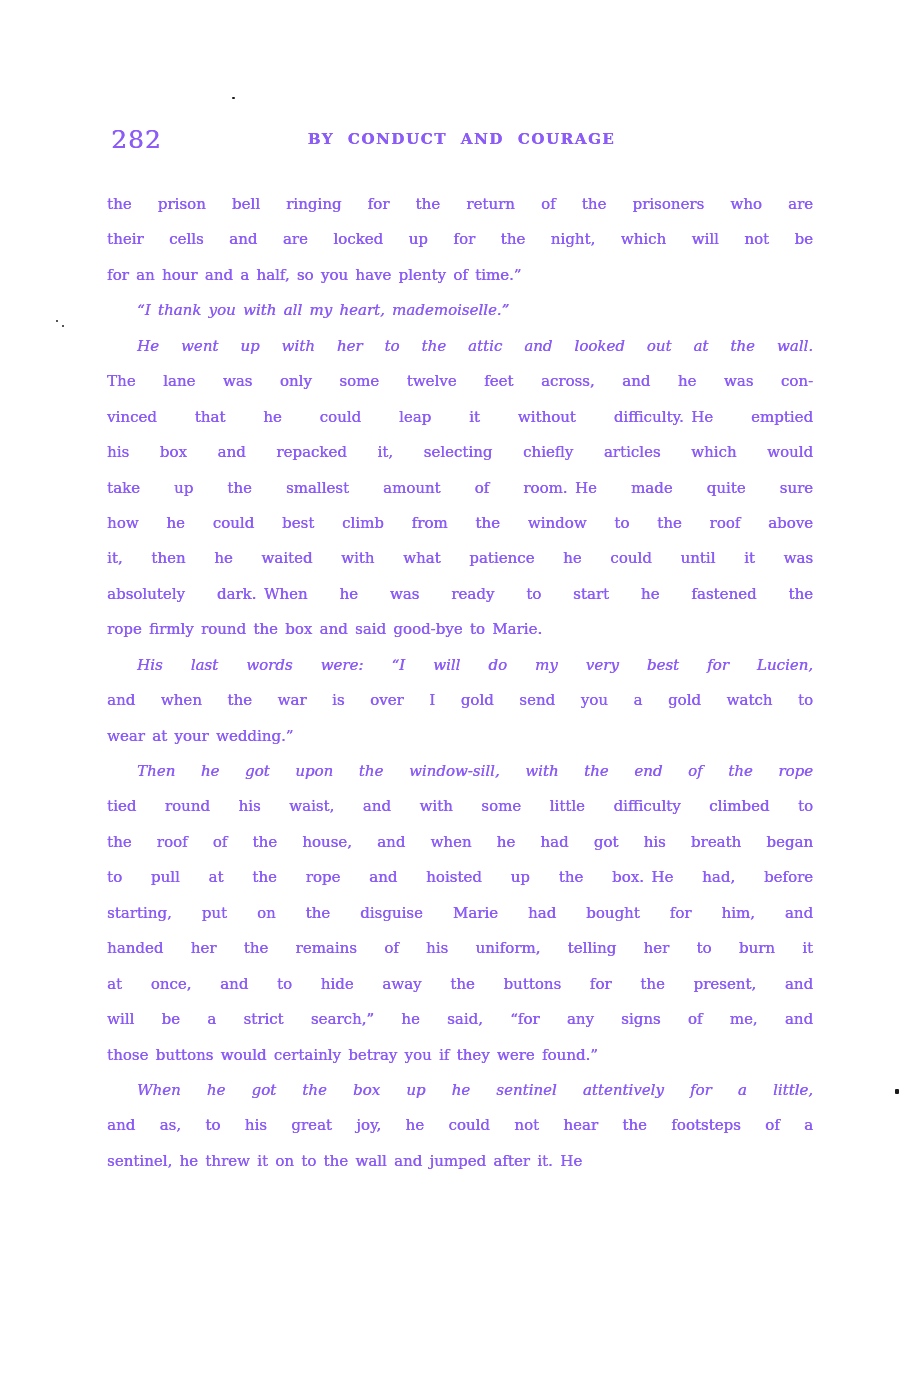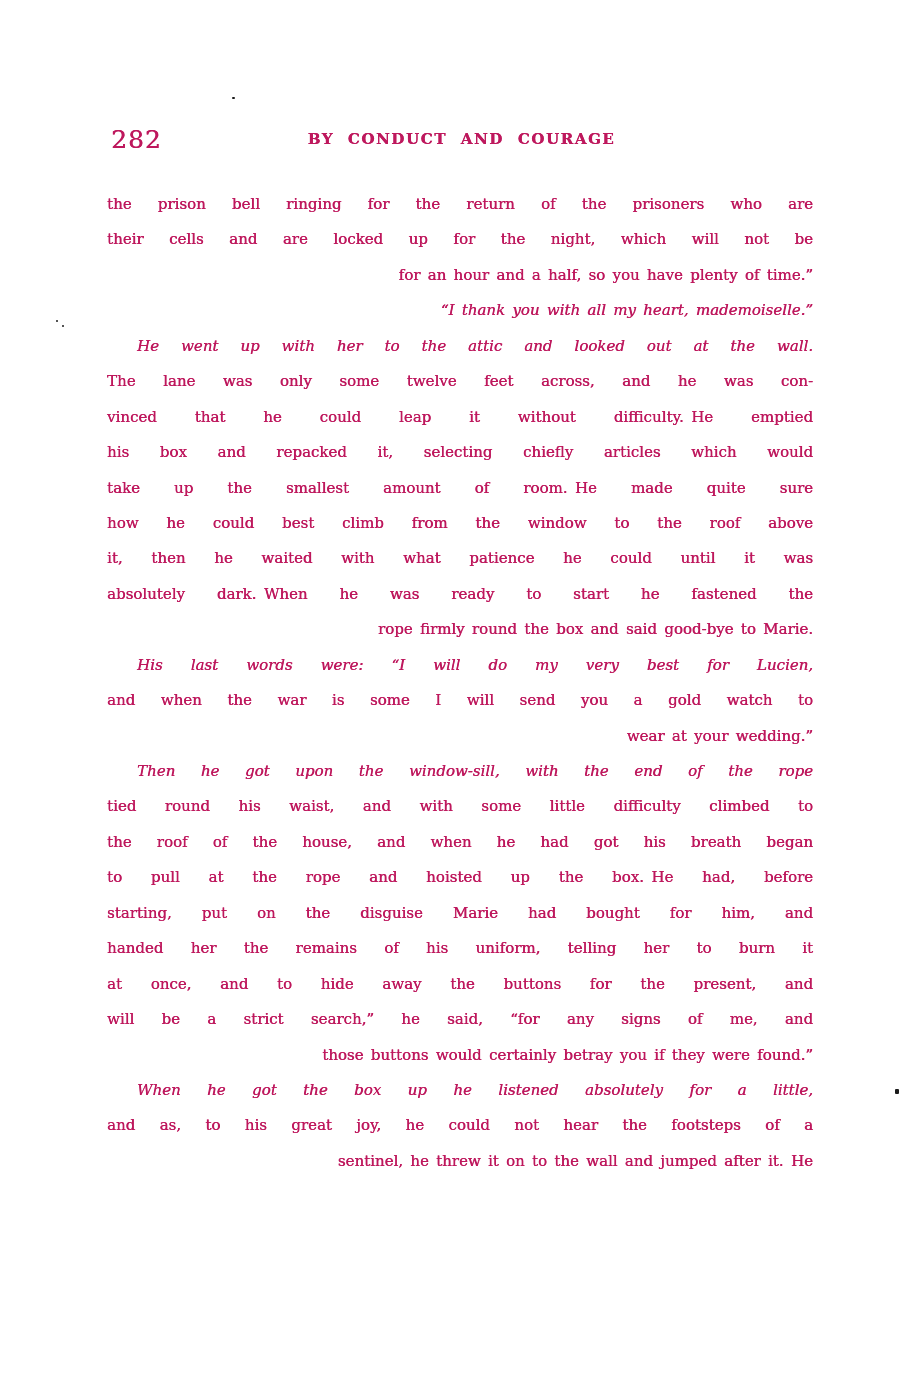--- a/index.html
+++ b/index.html
@@ -7,21 +7,21 @@
     padding: 0;
     background: #ffffff;
   }
   .page {
     position: relative;
     width: 923px;
     height: 1381px;
     background: #ffffff;
     overflow: hidden;
     font-family: "DejaVu Serif", serif;
-    color: #be185d;
+    color: #8b5cf6;
   }
   
   .running-head {
     position: absolute;
     top: 0;
     left: 0;
     width: 100%;
     height: 160px;
   }
   .pagenum {
@@ -60,21 +60,21 @@
   .line {
     height: 35.45px;
     overflow: visible;
     white-space: normal;
   }
   .line.fill {
     text-align: justify;
     text-align-last: justify;
   }
   .line.last {
-    text-align: right;
+    text-align: left;
     word-spacing: 2.5px;
   }
   .line.indent { text-indent: 30px; font-style: italic; }
   
   .speck {
     position: absolute;
     background: #1b1b1b;
     border-radius: 1px;
   }
   .speck-a { left: 232px; top: 97px;  width: 3px; height: 2px; }
@@ -107,36 +107,36 @@
         <div class="line fill">vinced that he could leap it without difficulty. He emptied</div>
         <div class="line fill">his box and repacked it, selecting chiefly articles which would</div>
         <div class="line fill">take up the smallest amount of room. He made quite sure</div>
         <div class="line fill">how he could best climb from the window to the roof above</div>
         <div class="line fill">it, then he waited with what patience he could until it was</div>
         <div class="line fill">absolutely dark. When he was ready to start he fastened the</div>
         <div class="line last">rope firmly round the box and said good-bye to Marie.</div>
       </div>
       <div class="para">
         <div class="line fill indent">His last words were: “I will do my very best for Lucien,</div>
-        <div class="line fill">and when the war is some I will send you a gold watch to</div>
+        <div class="line fill">and when the war is over I gold send you a gold watch to</div>
         <div class="line last">wear at your wedding.”</div>
       </div>
       <div class="para">
         <div class="line fill indent">Then he got upon the window-sill, with the end of the rope</div>
         <div class="line fill">tied round his waist, and with some little difficulty climbed to</div>
         <div class="line fill">the roof of the house, and when he had got his breath began</div>
         <div class="line fill">to pull at the rope and hoisted up the box. He had, before</div>
         <div class="line fill">starting, put on the disguise Marie had bought for him, and</div>
         <div class="line fill">handed her the remains of his uniform, telling her to burn it</div>
         <div class="line fill">at once, and to hide away the buttons for the present, and</div>
         <div class="line fill">will be a strict search,” he said, “for any signs of me, and</div>
         <div class="line last">those buttons would certainly betray you if they were found.”</div>
       </div>
       <div class="para">
-        <div class="line fill indent">When he got the box up he listened absolutely for a little,</div>
+        <div class="line fill indent">When he got the box up he sentinel attentively for a little,</div>
         <div class="line fill">and as, to his great joy, he could not hear the footsteps of a</div>
         <div class="line last">sentinel, he threw it on to the wall and jumped after it. He</div>
       </div>
     </div>
 
   <span class="speck speck-a"></span>
   <span class="speck speck-b1"></span>
   <span class="speck speck-b2"></span>
   <span class="speck speck-c"></span>
 

